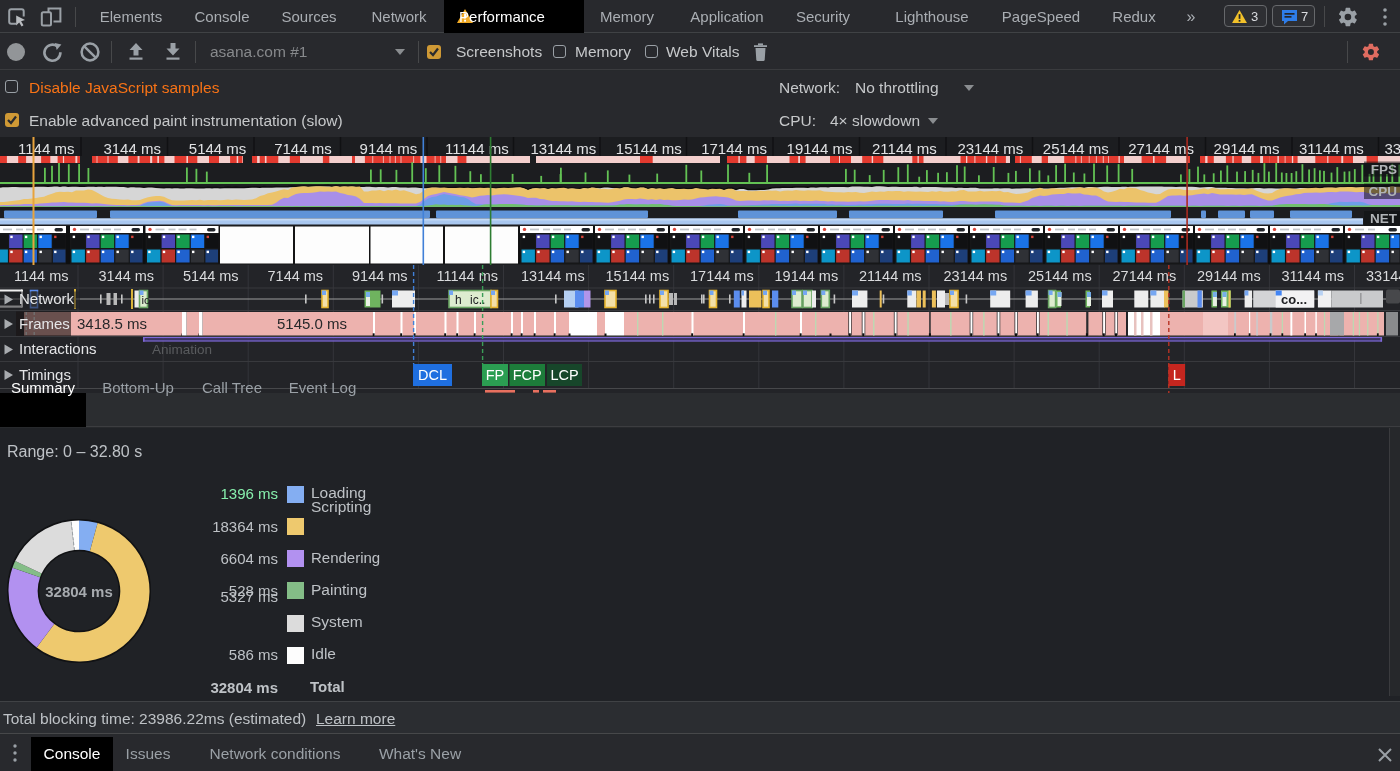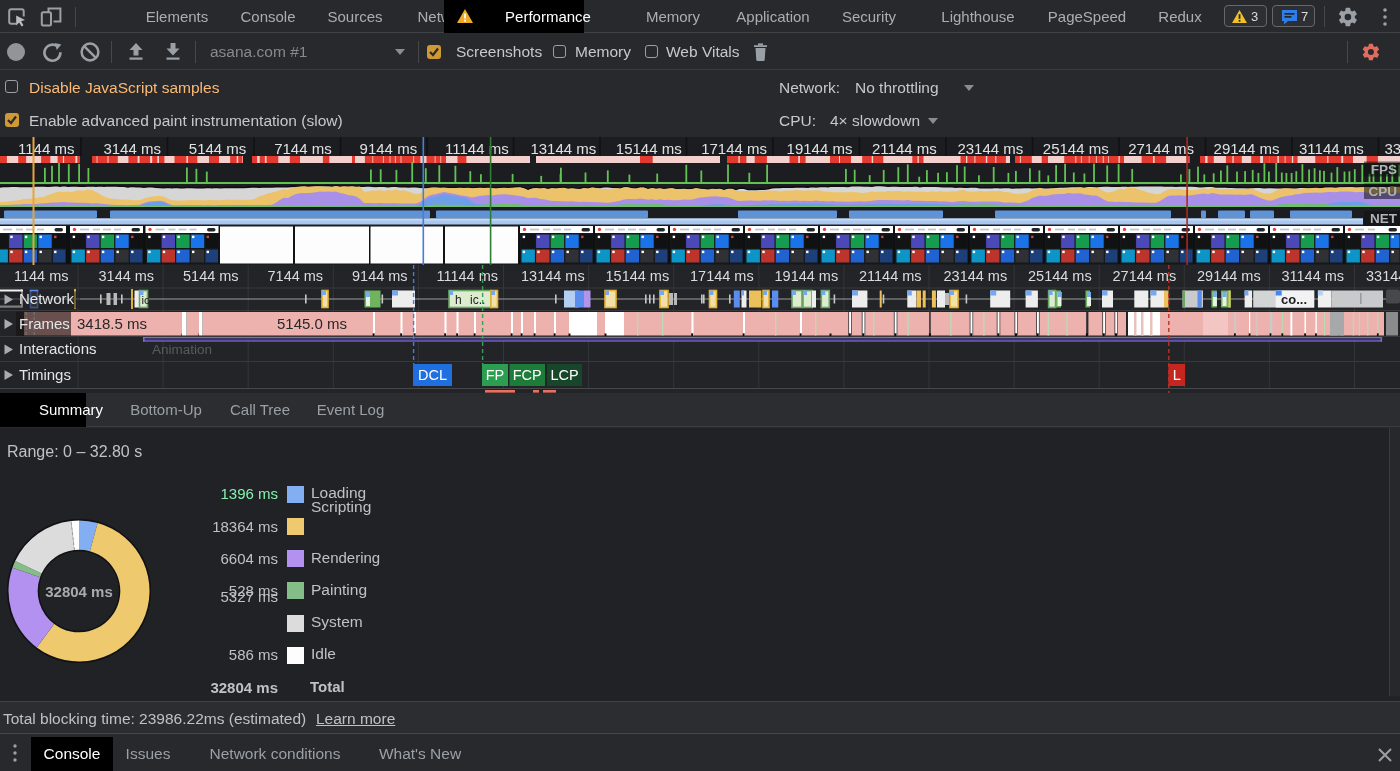--- a/index.html
+++ b/index.html
@@ -1,18 +1,18 @@
 <!DOCTYPE html>
 <html><head><meta charset="utf-8"><style>
 * { margin:0; padding:0; box-sizing:border-box; }
 body { width:1400px; height:771px; background:#27292c; font-family:"Liberation Sans",sans-serif; overflow:hidden; position:relative; }
 .abs { position:absolute; }
-.tabtxt { position:absolute; top:0; height:33px; line-height:33px; font-size:15px; color:#aaaeb3; text-align:center; white-space:nowrap;margin-left:46px; }
+.tabtxt { position:absolute; top:0; height:33px; line-height:33px; font-size:15px; color:#aaaeb3; text-align:center; white-space:nowrap; }
 .t2txt { position:absolute; top:34px; height:36px; line-height:36px; font-size:15.5px; color:#c6c8ca; white-space:nowrap; }
-.bttab { position:absolute; top:393px; height:24px; line-height:34px; font-size:15px; color:#9aa0a6; text-align:center; white-space:nowrap;margin-left:28px; }
+.bttab { position:absolute; top:371px; height:24px; line-height:34px; font-size:15px; color:#9aa0a6; text-align:center; white-space:nowrap; }
 .drtab { position:absolute; top:737px; height:34px; line-height:33px; font-size:15.5px; color:#9aa0a6; text-align:center; white-space:nowrap; }
 </style></head>
 <body>
 
 <div class="abs" style="left:0;top:0;width:1400px;height:33px;background:#28292d;border-bottom:1px solid #404245"></div>
 <svg width="20" height="20" viewBox="0 0 20 20" style="position:absolute;left:7px;top:7px">
 <rect x="2.2" y="2.2" width="14.5" height="14.5" rx="2" fill="none" stroke="#9aa0a6" stroke-width="2"></rect>
 <rect x="9.5" y="9.5" width="10.5" height="10.5" fill="#28292d"></rect>
 <path d="M9.2 8.6 L18 13 L14.1 14.2 L16.5 18.2 L14.6 19.4 L12.2 15.4 L9.2 18.4 Z" fill="#b9bcc0"></path>
 </svg>
@@ -104,21 +104,21 @@
 <rect x="1" y="2.2" width="13" height="1.8" fill="#9aa0a6"></rect>
 <rect x="5" y="0.4" width="5" height="2" fill="#9aa0a6"></rect>
 </svg>
 <div class="abs" style="left:1347px;top:41px;width:1px;height:22px;background:#47484a"></div>
 <svg width="20" height="20" viewBox="0 0 24 24" style="position:absolute;left:1361px;top:42px">
 <path fill="#e06c60" d="M19.4 13c.04-.33.06-.66.06-1s-.02-.67-.06-1l2.1-1.65a.5.5 0 0 0 .12-.64l-2-3.46a.5.5 0 0 0-.61-.22l-2.49 1a7.3 7.3 0 0 0-1.73-1l-.38-2.65A.5.5 0 0 0 13.9 2h-4a.5.5 0 0 0-.5.42l-.38 2.65c-.63.26-1.2.6-1.73 1l-2.49-1a.5.5 0 0 0-.61.22l-2 3.46a.5.5 0 0 0 .12.64L4.4 11c-.04.33-.06.66-.06 1s.02.67.06 1l-2.1 1.65a.5.5 0 0 0-.12.64l2 3.46c.14.24.42.34.61.22l2.49-1c.53.4 1.1.74 1.73 1l.38 2.65a.5.5 0 0 0 .5.42h4a.5.5 0 0 0 .5-.42l.38-2.65c.63-.26 1.2-.6 1.73-1l2.49 1c.25.1.5 0 .61-.22l2-3.46a.5.5 0 0 0-.12-.64L19.4 13zM11.9 15.6a3.6 3.6 0 1 1 0-7.2 3.6 3.6 0 0 1 0 7.2z"></path>
 </svg>
 
 <div class="abs" style="left:0;top:71px;width:1400px;height:66px;background:#28292d"></div>
 <div style="position:absolute;left:5px;top:80px;width:12.5px;height:12.5px;border-radius:3px;border:1.6px solid #9aa0a6;background:transparent"></div>
-<div class="abs" style="left:29px;top:79px;font-size:15.5px;color:#fdba74">Disable JavaScript samples</div>
+<div class="abs" style="left:29px;top:79px;font-size:15.5px;color:#f97316">Disable JavaScript samples</div>
 <div style="position:absolute;left:5px;top:113px;width:14px;height:14px;border-radius:3px;background:#cf9935"></div>
 <svg width="14" height="14" viewBox="0 0 14 14" style="position:absolute;left:5px;top:113px">
     <path d="M3 7 L6 10 L11 3.5" stroke="#2a2b2e" stroke-width="2.2" fill="none"></path>
   </svg>
 <div class="abs" style="left:29px;top:112px;font-size:15.5px;color:#c6c8ca">Enable advanced paint instrumentation (slow)</div>
 <div class="abs" style="left:779px;top:79px;font-size:15.5px;color:#c6c8ca">Network:</div>
 <div class="abs" style="left:855px;top:79px;font-size:15.5px;color:#c6c8ca">No throttling</div>
 <svg width="10" height="6" style="position:absolute;left:964px;top:85px">
     <path d="M0 0 h10 l-5 6 Z" fill="#8a8d90"></path>
   </svg>

